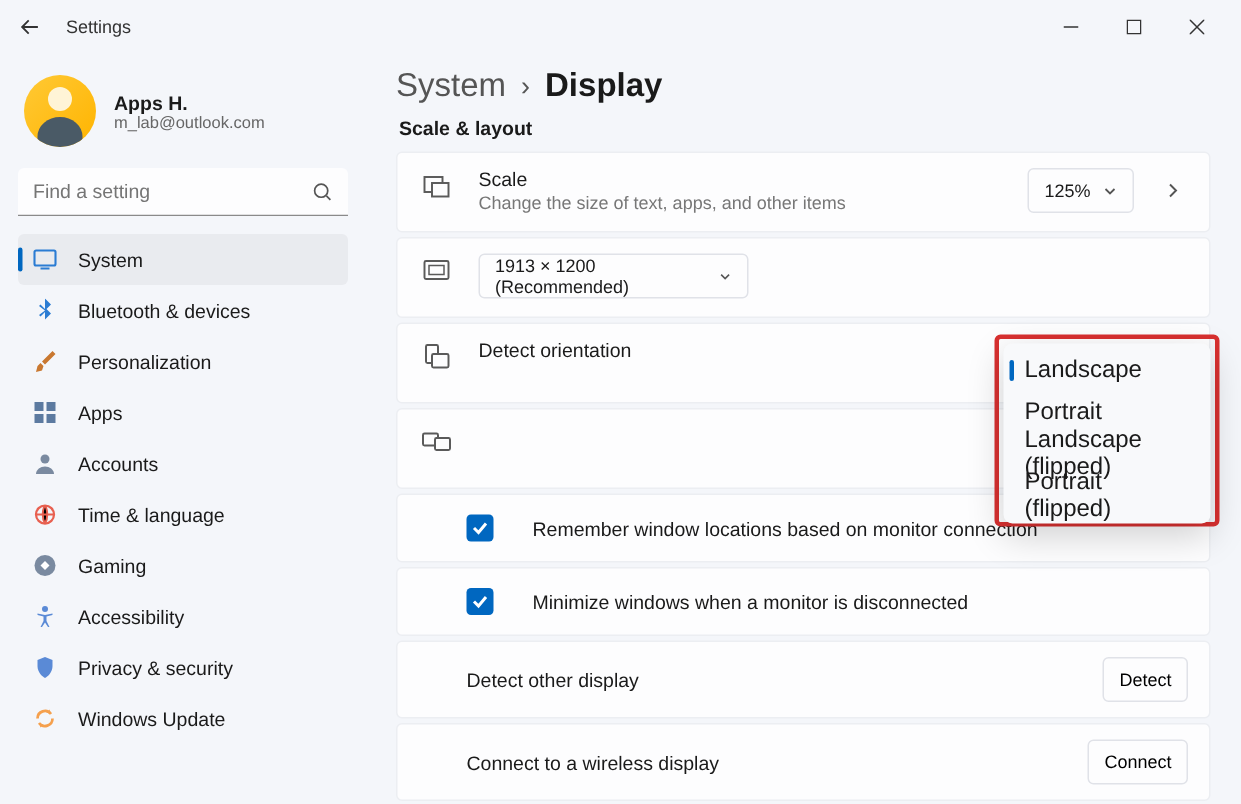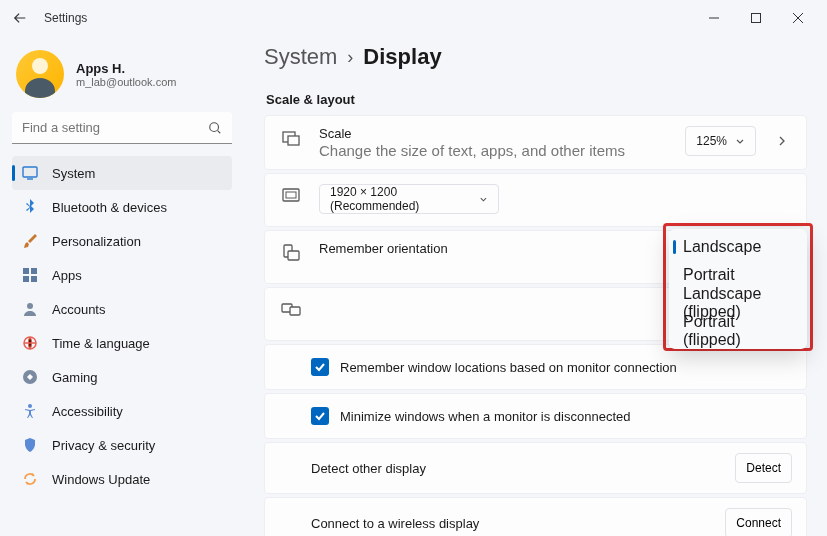--- a/index.html
+++ b/index.html
@@ -35,39 +35,39 @@
     .nav-item { display: flex; align-items: center; gap: 14px; height: 34px; padding: 0 8px 0 10px; border-radius: 4px; cursor: pointer; font-size: 13px; color: #1a1a1a; position: relative; }
     .nav-item.active { background: #e9ebef; }
     .nav-item.active::before { content: ""; position: absolute; left: 0; top: 50%; transform: translateY(-50%); width: 3px; height: 16px; background: #0067c0; border-radius: 2px; }
     .nav-icon { width: 16px; height: 16px; display: flex; align-items: center; justify-content: center; }
     
     
     .breadcrumb { display: flex; align-items: center; gap: 10px; margin-bottom: 8px; }
     .bc-parent { font-size: 22px; color: #555; font-weight: 400; }
     .bc-sep { font-size: 18px; color: #555; }
     .bc-current { font-size: 22px; font-weight: 600; color: #1a1a1a; }
-    .section-title { font-size: 13px; font-weight: 600; color: #1a1a1a; margin: 22px 0 8px 2px; }
+    .section-title { font-size: 13px; font-weight: 600; color: #1a1a1a; margin: 8px 0 8px 2px; }
     
     
     .card { background: #fdfdfe; border: 1px solid #eceef2; border-radius: 4px; display: flex; align-items: flex-start; padding: 10px 14px; margin-bottom: 3px; min-height: 54px; }
     .card-icon { width: 24px; height: 24px; margin-right: 16px; display: flex; align-items: center; justify-content: center; }
     .card-body { flex: 1; }
     .card-title { font-size: 13px; color: #1a1a1a; }
-    .card-sub { font-size: 15px; color: #777; margin-top: 1px; }
+    .card-sub { font-size: 12px; color: #777; margin-top: 1px; }
     .card-control { display: flex; align-items: center; gap: 8px; }
     .chevron { width: 20px; height: 20px; display: flex; align-items: center; justify-content: center; margin-left: 8px; }
     
     
     .select-box { background: #fdfdfe; border: 1px solid #e0e2e8; border-radius: 4px; height: 30px; display: flex; align-items: center; padding: 0 10px; font-size: 12px; color: #1a1a1a; cursor: pointer; gap: 8px; }
     .select-box.wide { width: 180px; justify-content: space-between; }
     
     
     .sub-card { background: #fdfdfe; border: 1px solid #eceef2; border-radius: 4px; display: flex; align-items: center; padding: 10px 14px 10px 46px; margin-bottom: 3px; min-height: 46px; justify-content: space-between; }
     .sub-card.checkbox { padding-left: 46px; }
-    .checkbox-row { display: flex; align-items: center; gap: 11px; }
+    .checkbox-row { display: flex; align-items: center; gap: 26px; }
     .chk { width: 18px; height: 18px; background: #0067c0; border-radius: 3px; display: flex; align-items: center; justify-content: center; }
     .sub-label { font-size: 13px; color: #1a1a1a; }
     .action-btn { background: #fdfdfe; border: 1px solid #e0e2e8; border-radius: 4px; height: 30px; padding: 0 10px; font-size: 12px; cursor: pointer; }
     
     
     .dropdown-popup { position: absolute; right: 20px; top: 229px; width: 138px; background: #f8f9fb; border-radius: 6px; box-shadow: 0 8px 24px rgba(0,0,0,0.18); padding: 4px; z-index: 100; }
     .popup-highlight { position: absolute; right: 14px; top: 223px; width: 150px; height: 128px; border: 3px solid #d83030; border-radius: 4px; z-index: 50; pointer-events: none; }
     .dd-item { height: 28px; display: flex; align-items: center; padding: 0 10px; font-size: 16px; color: #1a1a1a; border-radius: 4px; cursor: pointer; position: relative; }
     .dd-item.sel::before { content: ""; position: absolute; left: 0; top: 50%; transform: translateY(-50%); width: 3px; height: 14px; background: #0067c0; border-radius: 2px; }
     
@@ -261,37 +261,37 @@
 
     <div class="card">
       <div class="card-icon ic-mono">
           <svg width="20" height="20" viewBox="0 0 20 20">
             <rect x="2" y="3" width="16" height="12" rx="1" fill="none" stroke="#5a5a5a" stroke-width="1.3"></rect>
             <rect x="5" y="6" width="10" height="6" fill="none" stroke="#5a5a5a" stroke-width="1"></rect>
           </svg>
         </div>
       <div class="card-control">
         <div class="select-box wide">
-          <span>1920 × 1200 (Recommended)</span>
+          <span>1913 × 1200 (Recommended)</span>
           <svg width="10" height="10" viewBox="0 0 10 10">
               <path fill="none" stroke="#555" stroke-width="1.2" d="M2 4l3 3 3-3"></path>
             </svg>
         </div>
       </div>
     </div>
 
     <div class="card">
       <div class="card-icon ic-mono">
           <svg width="20" height="20" viewBox="0 0 20 20">
             <rect x="3" y="2" width="8" height="12" rx="1" fill="none" stroke="#5a5a5a" stroke-width="1.3"></rect>
             <rect x="7" y="8" width="11" height="9" rx="1" fill="#fdfdfe" stroke="#5a5a5a" stroke-width="1.3"></rect>
           </svg>
         </div>
       <div class="card-body">
-        <div class="card-title">Remember orientation</div>
+        <div class="card-title">Detect orientation</div>
       </div>
     </div>
 
     <div class="card">
       <div class="card-icon ic-mono">
           <svg width="20" height="20" viewBox="0 0 20 20">
             <rect x="1" y="4" width="10" height="8" rx="1" fill="none" stroke="#5a5a5a" stroke-width="1.3"></rect>
             <rect x="9" y="7" width="10" height="8" rx="1" fill="#fdfdfe" stroke="#5a5a5a" stroke-width="1.3"></rect>
           </svg>
         </div>

